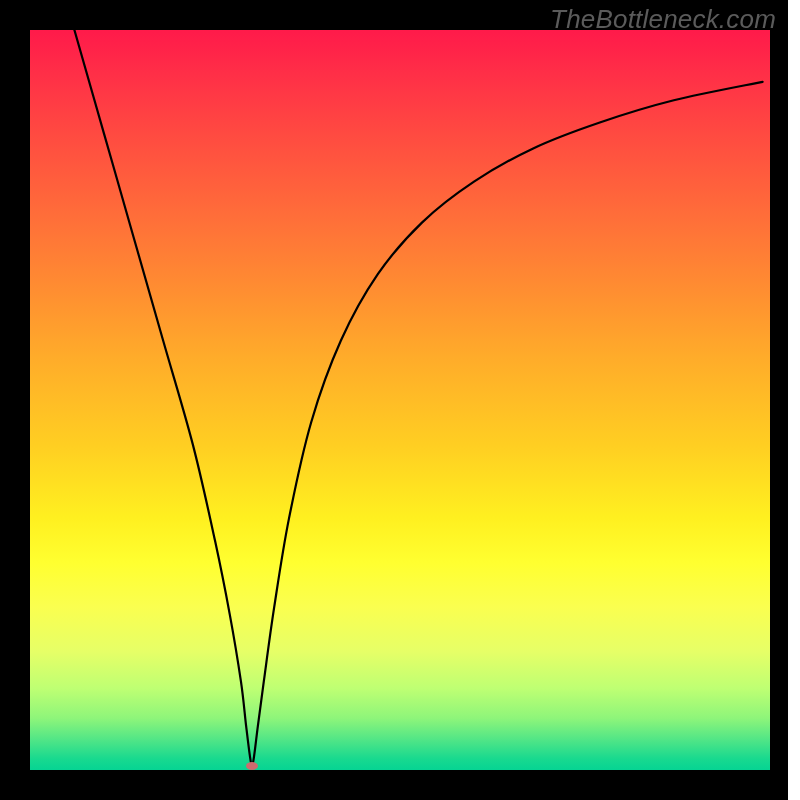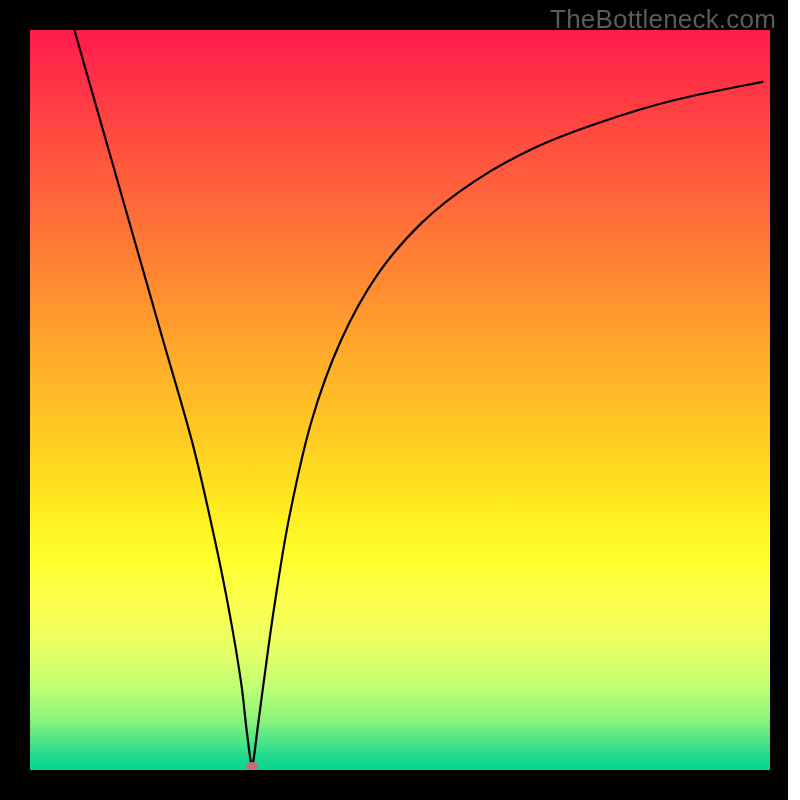--- a/index.html
+++ b/index.html
@@ -2,20 +2,21 @@
 <html><head>
 <meta charset="utf-8">
 <style>
   * { margin: 0; padding: 0; box-sizing: border-box; }
   html, body { width: 800px; height: 800px; overflow: hidden; }
   .outer {
     width: 788px;
     height: 800px;
     background: #000;
     position: relative;
+    font-style: italic;
   }
   .watermark {
     position: absolute;
     top: 4px;
     right: 12px;
     color: #5b5b5b;
     font-family: Arial, Helvetica, sans-serif;
     font-size: 26px;
     letter-spacing: 0.2px;
     font-weight: 400;

